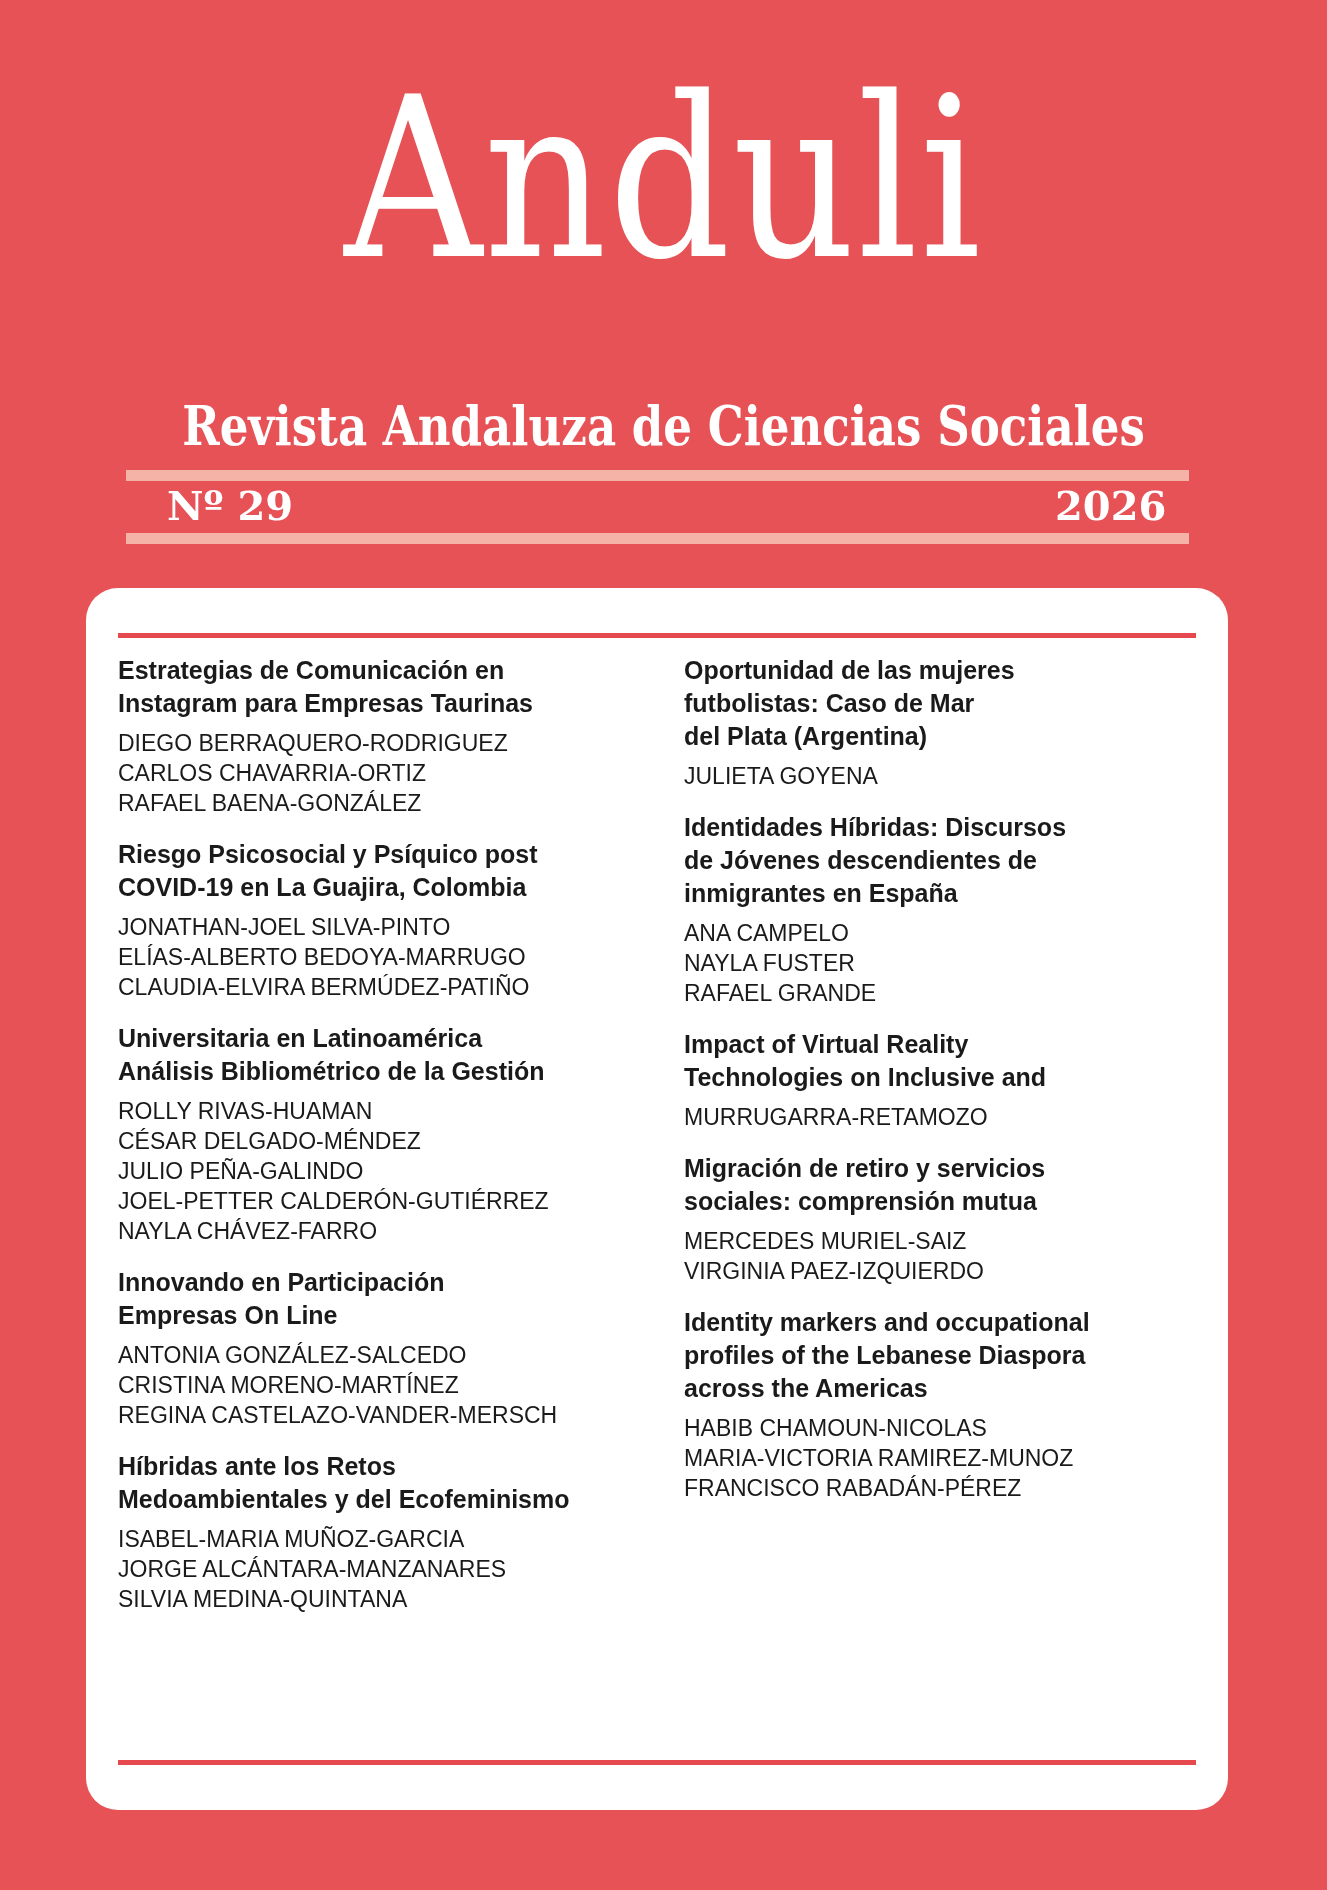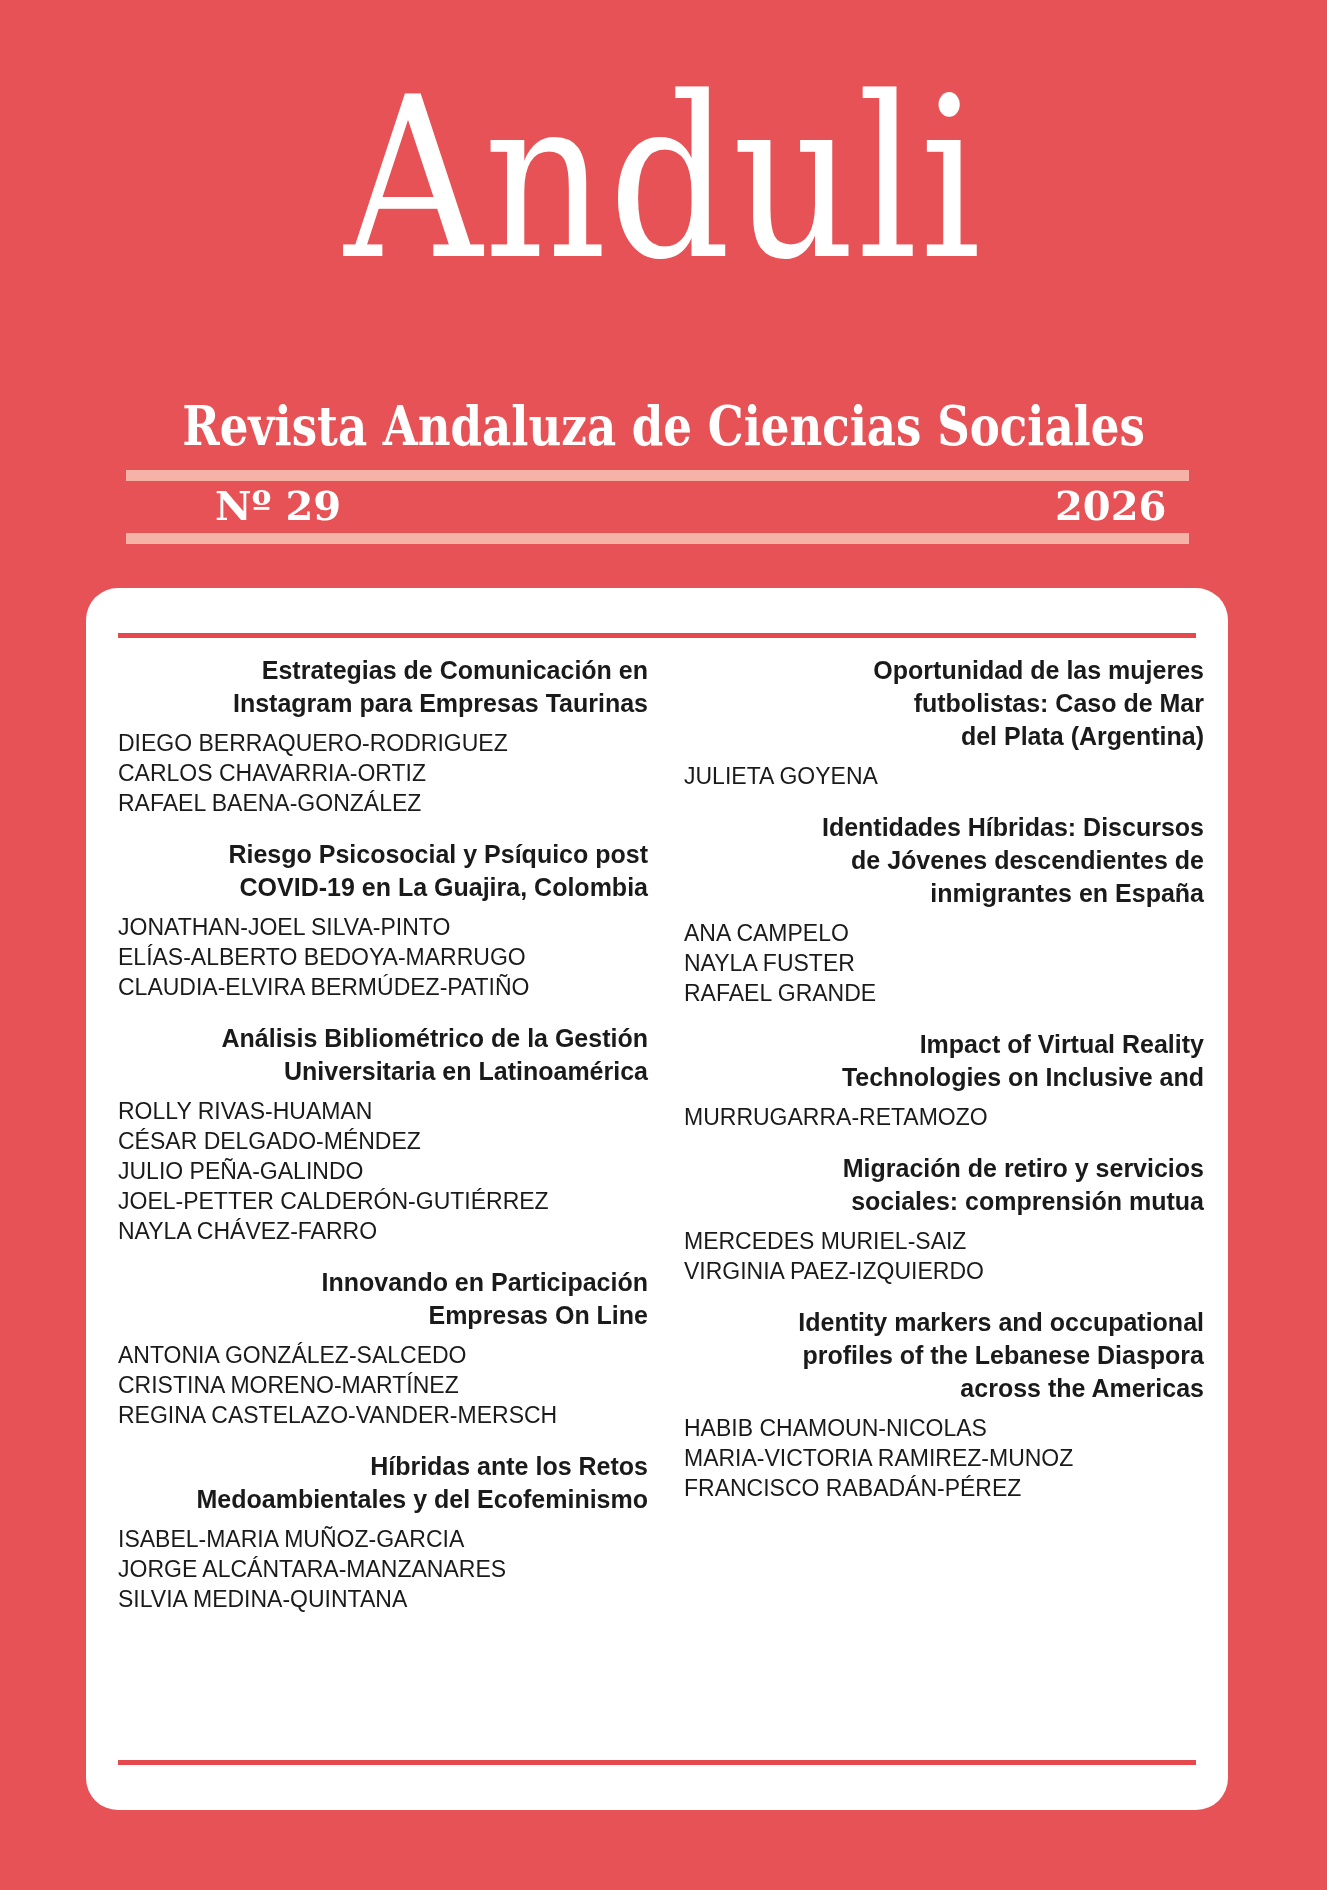--- a/index.html
+++ b/index.html
@@ -49,21 +49,21 @@
   .rule-bottom { top: 533px; }
   .issue-number, .issue-year {
     position: absolute;
     top: 486px;
     font-family: "DejaVu Serif", serif;
     font-weight: bold;
     font-size: 40px;
     line-height: 1;
     color: #ffffff;
   }
-  .issue-number { left: 167px; margin-left: 48px; }
+  .issue-number { left: 167px; }
   .issue-year { left: 1055px; }
 
   .card {
     position: absolute;
     left: 86px; top: 588px;
     width: 1142px; height: 1222px;
     background: #ffffff;
     border-radius: 32px;
   }
   .card-rule {
@@ -84,21 +84,20 @@
   .col-right { left: 598px; width: 520px; }
 
   .article { margin-bottom: 20px; }
   .article-title {
     font-family: "Liberation Sans", sans-serif;
     font-weight: bold;
     font-size: 25px;
     line-height: 33px;
     color: #1a1a1a;
     margin: 0 0 8px 0;
-    text-align: right;
   }
   .author {
     font-family: "Liberation Sans", sans-serif;
     font-weight: normal;
     font-size: 23px;
     line-height: 30px;
     color: #1a1a1a;
     white-space: nowrap;
   }
 </style>
@@ -132,22 +131,22 @@
           <div>COVID-19 en La Guajira, Colombia</div>
         </div>
         <div class="authors">
           <div class="author">JONATHAN-JOEL SILVA-PINTO</div>
           <div class="author">ELÍAS-ALBERTO BEDOYA-MARRUGO</div>
           <div class="author">CLAUDIA-ELVIRA BERMÚDEZ-PATIÑO</div>
         </div>
       </div>
       <div class="article">
         <div class="article-title">
+          <div>Universitaria en Latinoamérica</div>
           <div>Análisis Bibliométrico de la Gestión</div>
-          <div>Universitaria en Latinoamérica</div>
         </div>
         <div class="authors">
           <div class="author">ROLLY RIVAS-HUAMAN</div>
           <div class="author">CÉSAR DELGADO-MÉNDEZ</div>
           <div class="author">JULIO PEÑA-GALINDO</div>
           <div class="author">JOEL-PETTER CALDERÓN-GUTIÉRREZ</div>
           <div class="author">NAYLA CHÁVEZ-FARRO</div>
         </div>
       </div>
       <div class="article">

